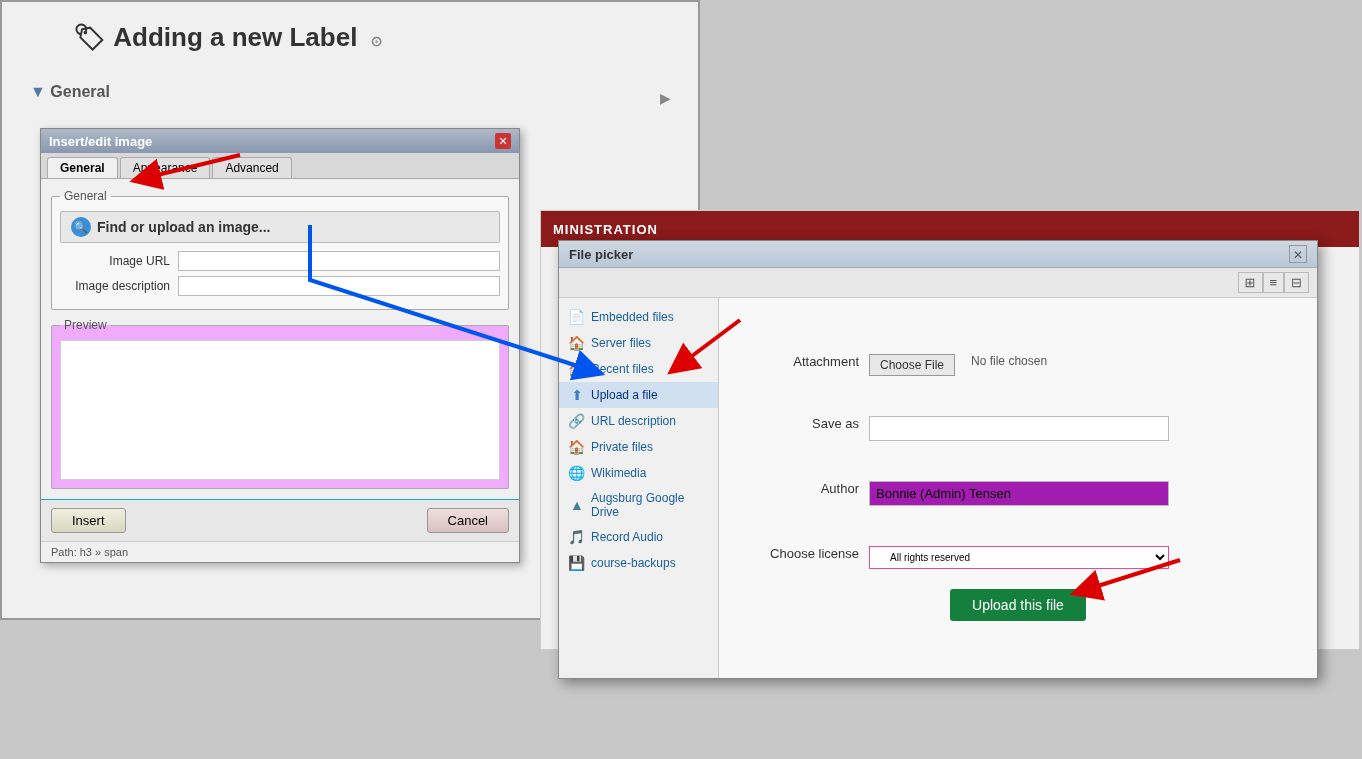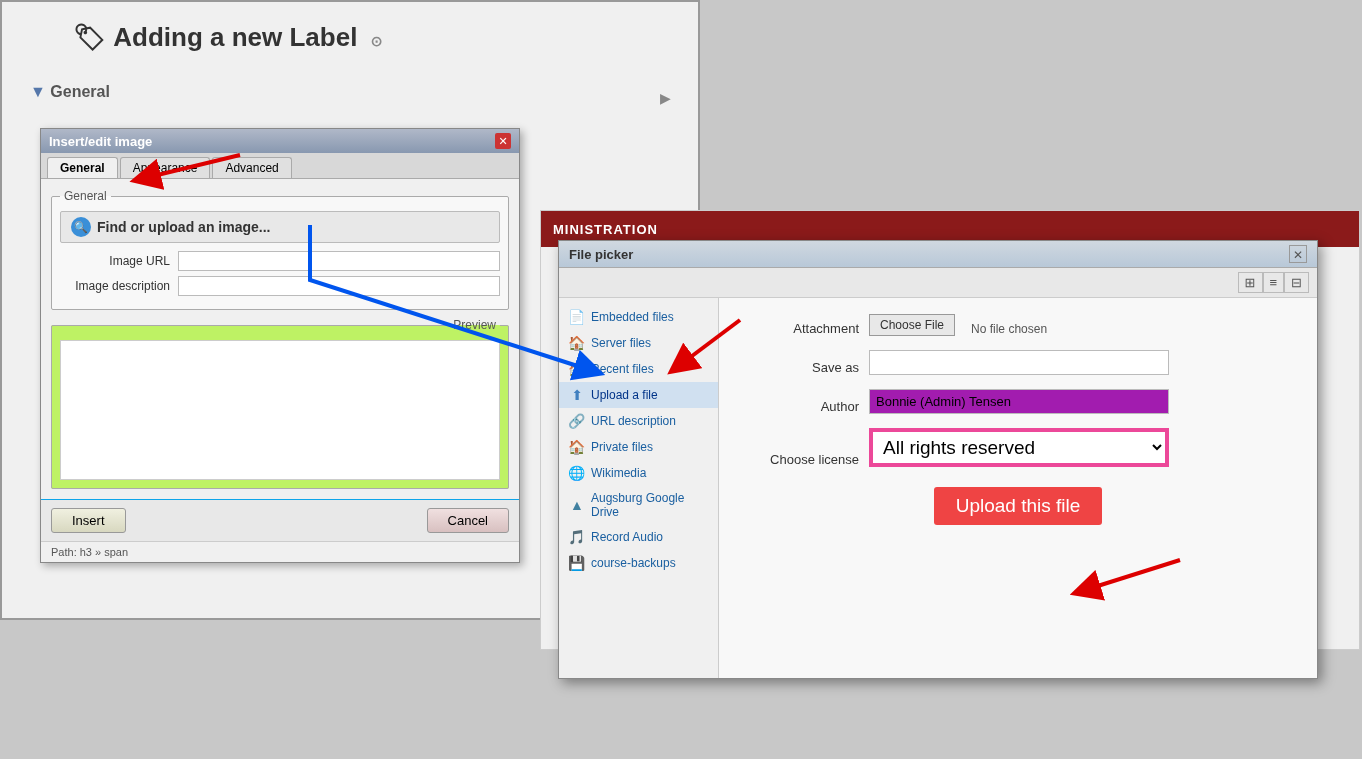--- a/index.html
+++ b/index.html
@@ -156,22 +156,21 @@
       flex: 1;
       border: 1px solid #bbb;
       padding: 2px 4px;
       font-size: 12px;
       background: white;
     }
     .preview-section {
       border: 1px solid #aaa;
       border-radius: 2px;
       padding: 8px;
-      background: #bef264;
-      text-align: right;
+      background: #f0abfc;
     }
     .preview-section legend {
       font-size: 12px;
       color: #555;
       padding: 0 4px;
     }
     .preview-box {
       width: 100%;
       height: 140px;
       background: white;
@@ -326,23 +325,24 @@
     .view-btn {
       background: none;
       border: 1px solid #bbb;
       padding: 2px 6px;
       cursor: pointer;
       font-size: 13px;
       color: #555;
     }
     .fp-form-row {
       display: flex;
-      align-items: flex-end;
+      align-items: flex-start;
       margin-bottom: 14px;
       gap: 10px;
+      margin-top: 40px;
     }
     .fp-form-row label {
       width: 120px;
       text-align: right;
       font-size: 13px;
       color: #333;
       font-weight: normal;
     }
     .fp-form-row input[type="text"] {
       flex: 1;
@@ -361,31 +361,31 @@
       color: #333;
     }
     .no-file-text {
       font-size: 12px;
       color: #555;
       margin-left: 6px;
     }
     .fp-select {
       flex: 1;
       max-width: 300px;
-      border: 4px solid #ec4899;
-      padding: 4px 6px;
-      font-size: 19px;
+      border: 1px solid #ec4899;
+      padding: 4px 16px;
+      font-size: 10px;
       background: white;
     }
     .upload-file-btn {
-      background: #ef4444;
+      background: #15803d;
       color: white;
       border: none;
       padding: 8px 22px;
-      font-size: 19px;
+      font-size: 14px;
       cursor: pointer;
       border-radius: 3px;
       display: block;
       margin: 20px auto;
     }
 
     
     .arrows-overlay {
       position: absolute;
       top: 0; left: 0;

